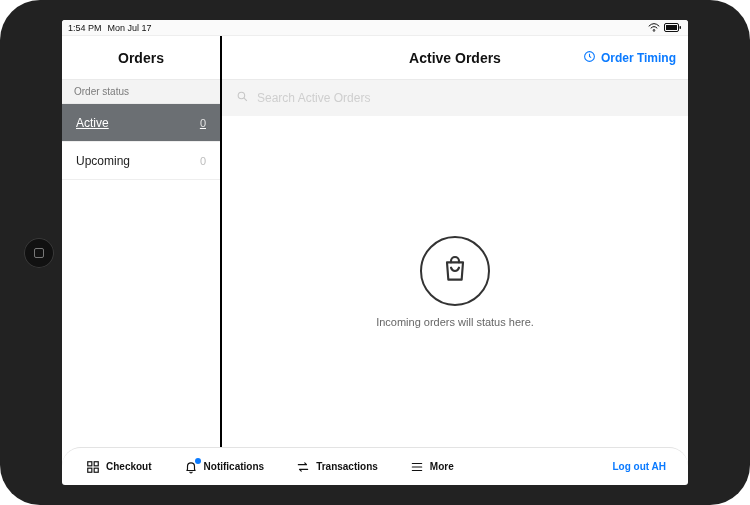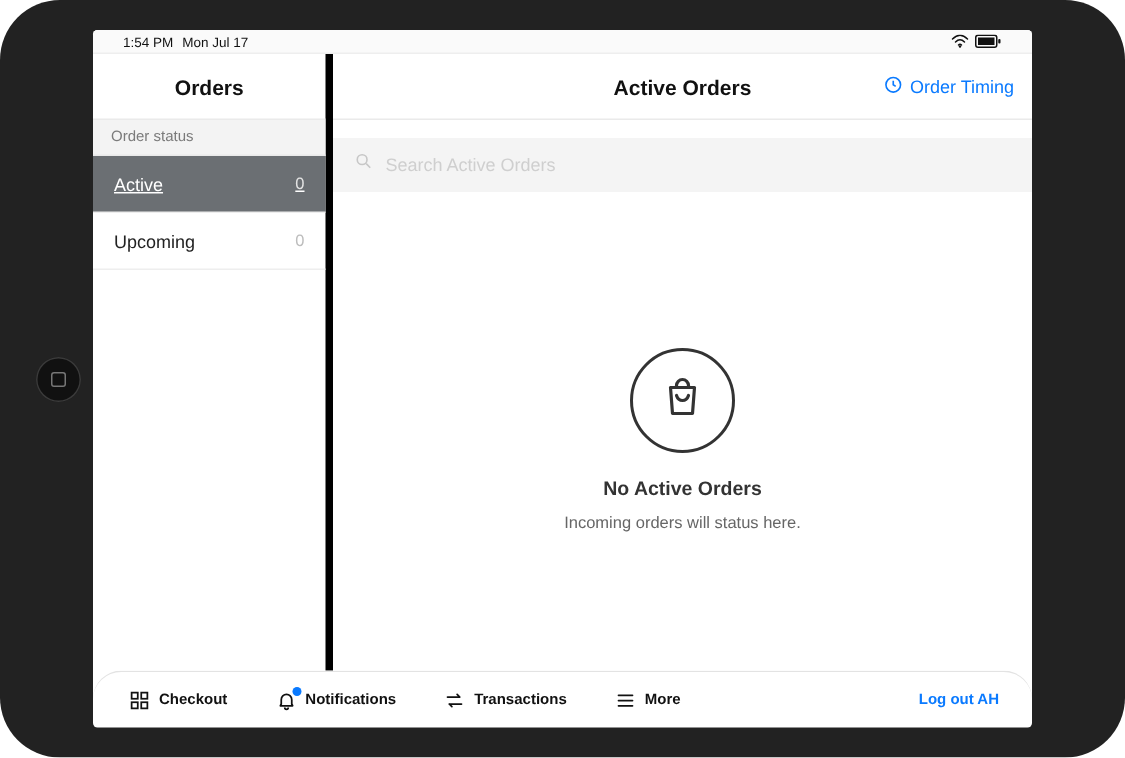--- a/index.html
+++ b/index.html
@@ -17,55 +17,55 @@
   }
   .home-btn .sq { width: 10px; height: 10px; border: 1px solid #777; border-radius: 2px; }
 
   .screen {
     width: 626px; height: 465px; background: #fff; border-radius: 3px;
     position: relative; overflow: hidden; display:flex; flex-direction:column;
   }
 
   .statusbar {
     height: 16px; font-size: 9px; color:#111; background:#fafafa;
-    display:flex; align-items:center; padding: 0 20px; justify-content:space-between;
+    display:flex; align-items:center; padding: 0 6px; justify-content:space-between;
     border-bottom: 1px solid #eee;
   }
   .statusbar .left { display:flex; gap:6px; }
   .statusbar .right { display:flex; gap:4px; align-items:center; }
   .wifi svg, .battery svg { display:block; }
 
   .content { flex:1; display:flex; min-height:0; }
-  .sidebar { width: 160px; border-right:5px solid #000000; display:flex; flex-direction:column; }
+  .sidebar { width: 160px; border-right:2px solid #000000; display:flex; flex-direction:column; }
   .sidebar-header {
     height: 44px; display:flex; align-items:center; justify-content:center;
     font-size: 14px; font-weight:600; color:#111; border-bottom:1px solid #eaeaea;
   }
   .section-label {
     font-size:10px; color:#7b7b7b; background:#f3f3f3;
     padding: 6px 12px; border-bottom:1px solid #eaeaea;
   }
   .side-item {
     height:38px; display:flex; align-items:center; justify-content:space-between;
     padding: 0 14px; font-size:12px; color:#222; border-bottom:1px solid #eee;
     cursor:pointer;
   }
   .side-item.active { background:#6b6f73; color:#fff;text-decoration:underline; }
   .side-item.active .count { color:#e3e3e3; }
   .side-item .count { font-size:11px; color:#bdbdbd; }
 
-  .main { flex:1; display:flex; flex-direction:column;gap:12px; }
+  .main { flex:1; display:flex; flex-direction:column; }
   .main-header {
     height:44px; border-bottom:1px solid #eaeaea; display:flex; align-items:center;
     justify-content:center; position:relative;
   }
   .main-title { font-size:14px; font-weight:600; color:#111; }
   .order-timing {
     position:absolute; right:12px; top:0; bottom:0; display:flex; align-items:center;
-    gap:5px; font-size:12px; font-weight:400; color:#0a7aff; cursor:pointer;
+    gap:5px; font-size:12px; font-weight:700; color:#0a7aff; cursor:pointer;
   }
   .order-timing svg { stroke:#0a7aff; }
 
   .searchbar {
     height:36px; background:#f4f4f4; display:flex; align-items:center;
     padding:0 14px; gap:8px; color:#bfbfbf;justify-content:center;
   }
   .searchbar input {
     border:none; outline:none; background:transparent; flex:1;
     font-size:12px; color:#666;
@@ -174,21 +174,20 @@
         <div class="empty">
           <div class="empty-circle">
             <span>
               <svg width="32" height="32" viewBox="0 0 24 24" fill="none" stroke="#333" stroke-width="1.6" stroke-linejoin="round" stroke-linecap="round">
                 <path d="M6 7h12l-1 13H7L6 7z"></path>
                 <path d="M9 7V6a3 3 0 0 1 6 0v1"></path>
                 <path d="M9 11c.5 1.5 1.7 2.5 3 2.5s2.5-1 3-2.5"></path>
               </svg>
             </span>
           </div>
-          <div class="empty-title">No Active Orders</div>
           <div class="empty-sub">Incoming orders will status here.</div>
         </div>
       </div>
     </div>
 
     <div class="tabbar">
       <div class="tab">
         <span>
           <svg width="14" height="14" viewBox="0 0 24 24" fill="none" stroke="#111" stroke-width="2">
               <rect x="3" y="3" width="7" height="7"></rect>

